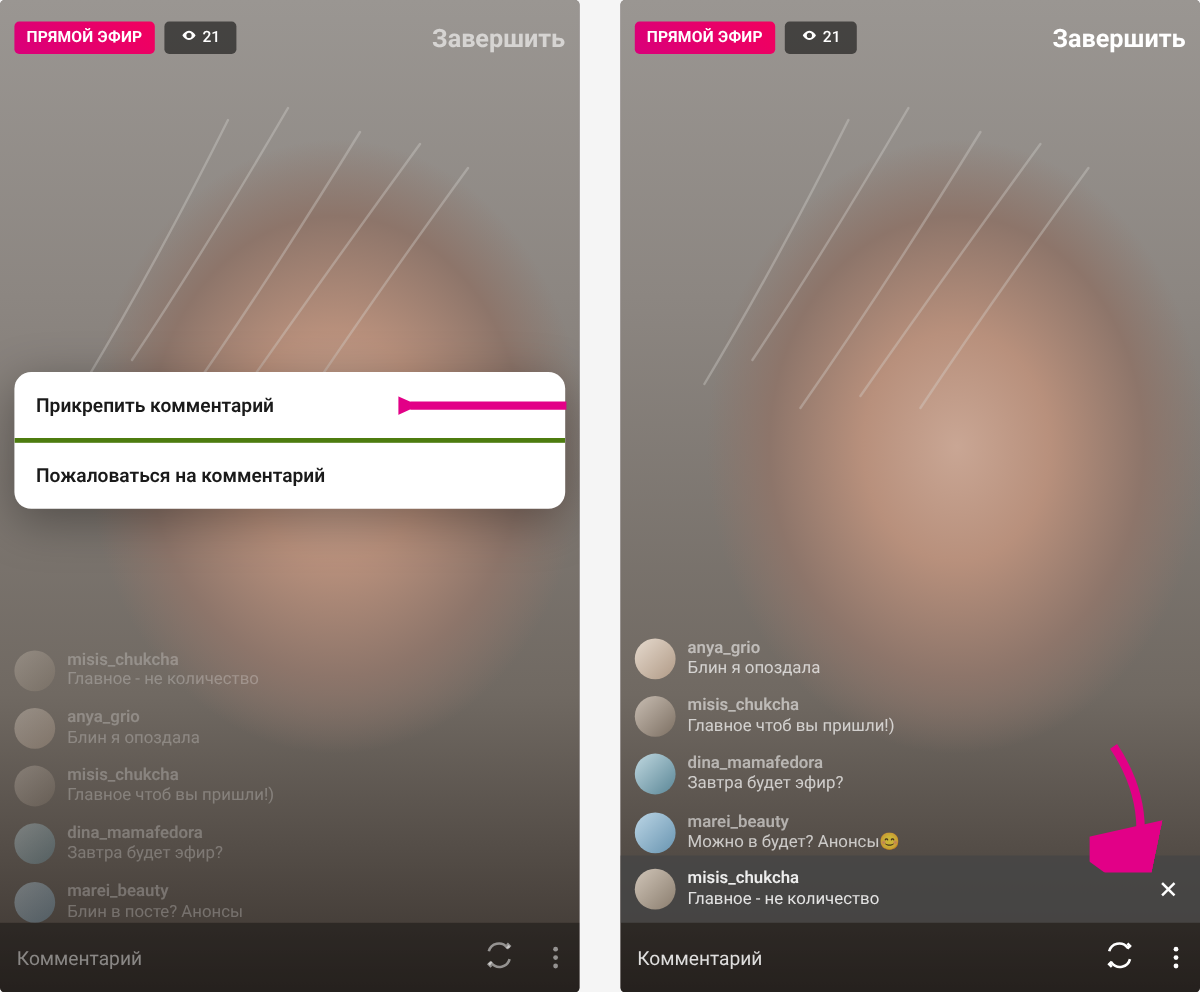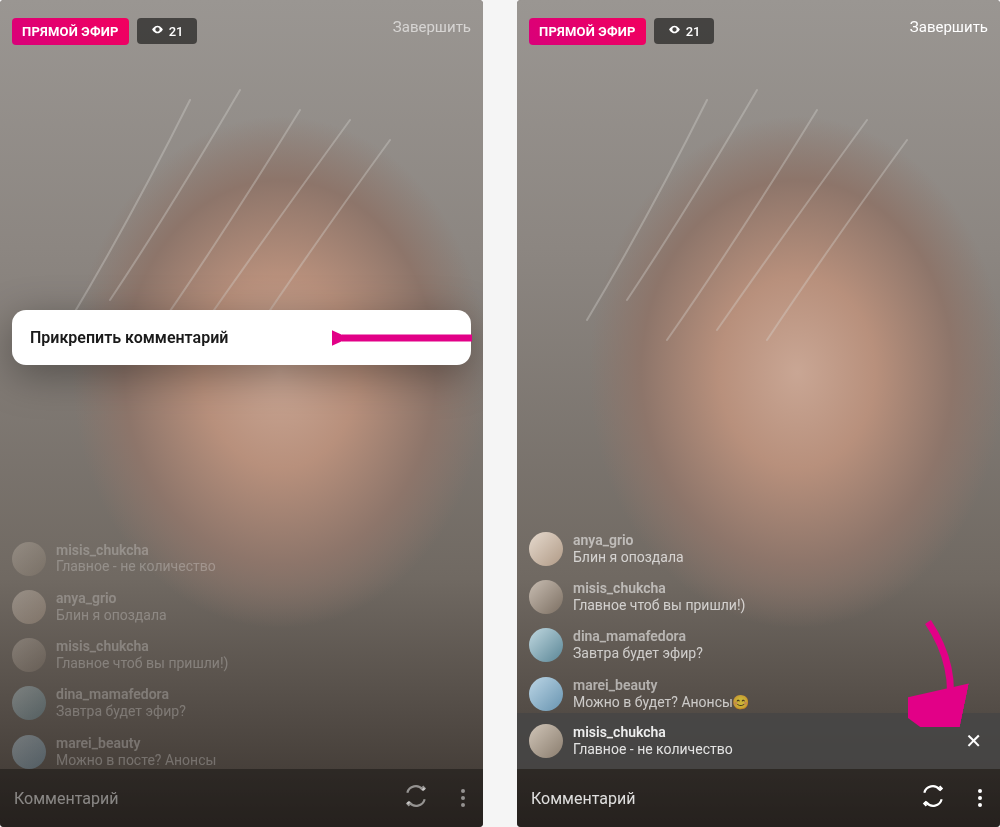--- a/index.html
+++ b/index.html
@@ -30,21 +30,21 @@
   }
   
   .branches {
     position:absolute; top:40px; left:50px; width:380px; height:320px; opacity:.35;
   }
   .branches svg { width:100%; height:100%; }
   .topbar {
     position: absolute;
     top: 0; left: 0; right: 0;
     display: flex;
-    align-items: flex-start;
+    align-items: flex-end;
     padding: 18px 12px 10px 12px;
     gap: 8px;
   }
   .live-badge {
     background: linear-gradient(45deg,#d9007a, #f2005e);
     color: #fff;
     font-size: 13px;
     font-weight: 700;
     padding: 6px 10px;
     border-radius: 4px;
@@ -58,22 +58,22 @@
     padding: 5px 14px;
     border-radius: 4px;
     display: flex;
     align-items: center;
     gap: 5px;
   }
   .viewers svg { width:13px; height:13px; fill:#fff; }
   .end-btn {
     margin-left: auto;
     color: rgba(255,255,255,.6);
-    font-size: 15px;
-    font-weight: 400;
+    font-size: 21px;
+    font-weight: 700;
   }
   .phone.right .end-btn { color: #fff; }
   .comments {
     position: absolute;
     left: 0; right: 0;
     bottom: 58px;
     padding: 0 12px;
     display: flex;
     flex-direction: column;
     gap: 14px;
@@ -204,40 +204,41 @@
       <div class="avatar av4"></div>
       <div class="ctext">
           <span class="cuser">dina_mamafedora</span>
           <span class="cbody">Завтра будет эфир?</span>
         </div>
     </div>
     <div class="comment">
       <div class="avatar av5"></div>
       <div class="ctext">
           <span class="cuser">marei_beauty</span>
-          <span class="cbody">Можно в посте? Анонсы</span>
+          <span class="cbody">Блин в посте? Анонсы</span>
         </div>
     </div>
   </div>
 
   <div class="bottombar">
     <div class="comment-input">Комментарий</div>
     <div class="flip-icon"><svg viewBox="0 0 24 24">
           <path d="M4 9a8 8 0 0114-3l2-1M20 15a8 8 0 01-14 3l-2 1"></path>
           <path d="M18 3l2 2-2 2M6 21l-2-2 2-2"></path>
         </svg></div>
     <div class="more-icon">
         <span></span>
         <span></span>
         <span></span>
       </div>
   </div>
 
   <div class="menu">
     <div class="menu-item">Прикрепить комментарий</div>
+    <div class="menu-item">Пожаловаться на комментарий</div>
   </div>
 
   <div class="arrow1">
     <svg viewBox="0 0 150 50">
         <defs>
           <marker id="ah1" markerWidth="12" markerHeight="12" refX="2" refY="6" orient="auto">
             <path d="M12 1L1 6l11 5z" fill="#e20087"></path>
           </marker>
         </defs>
         <path d="M140 25 L10 25" stroke="#e20087" stroke-width="7" fill="none" marker-end="url(#ah1)"></path>

